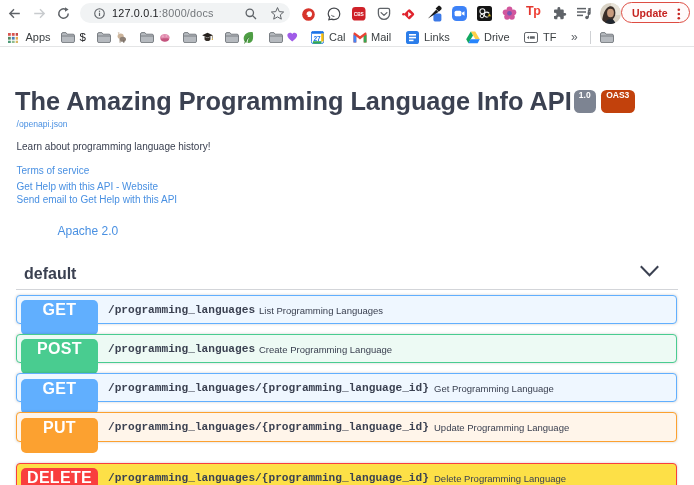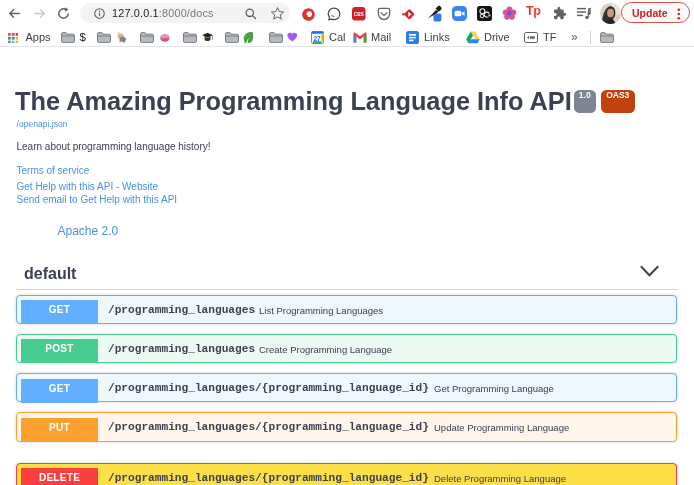--- a/index.html
+++ b/index.html
@@ -20,21 +20,21 @@
 
 #page { position:absolute; left:0; top:48px; width:694px; height:437px; background:#fff; color:#3b4151; }
 #page .t { position:absolute; line-height:1; white-space:nowrap; }
 #title { left:15px; top:41.4px; font-size:25.33px; font-weight:bold; color:#3b4151; }
 .badge { position:absolute; top:41.5px; border-radius:5.5px; color:#fff; font-weight:bold; font-size:8.5px; line-height:11px; height:23px; text-align:center; }
 a.link { color:#4990e2; text-decoration:none; }
 #tagborder { position:absolute; left:16px; top:240.6px; width:662px; height:1px; background:#d3d5d9; }
 #tagchev { position:absolute; left:639.5px; top:217px; }
 
 .oprow { position:absolute; left:16px; width:661px; height:29.3px; border-radius:4px; border:1px solid; box-shadow:0 0 3px rgba(0,0,0,.19); }
-.oprow .method { position:absolute; left:4px; top:4.6px; width:77px; height:24px; border-radius:0; color:#fff; font-weight:bold; font-size:10px; text-align:center; line-height:19.3px; letter-spacing:0.3px; }
+.oprow .method { position:absolute; left:4px; top:4.6px; width:77px; height:35px; border-radius:5px; color:#fff; font-weight:bold; font-size:16px; text-align:center; line-height:19.3px; letter-spacing:0.3px; }
 .oprow .path { position:absolute; left:91px; top:0; height:29px; line-height:29px; font-family:"Liberation Mono", monospace; font-weight:bold; font-size:11.15px; color:#3b4151; white-space:nowrap;}
 .oprow .desc { position:absolute; top:0; height:14px; line-height:30px; font-size:9.5px; color:#3b4151; white-space:nowrap;}
 .row-get { background:#eff7ff; border-color:#61affe; }
 .row-get .method { background:#61affe; }
 .row-post { background:#edfaf4; border-color:#49cc90;padding-left:36px; }
 .row-post .method { background:#49cc90; }
 .row-put { background:#fff5ea; border-color:#fca130; }
 .row-put .method { background:#fca130; }
 .row-del { background:#fde047; border-color:#f93e3e;margin-top:11px; }
 .row-del .method { background:#f93e3e; }

